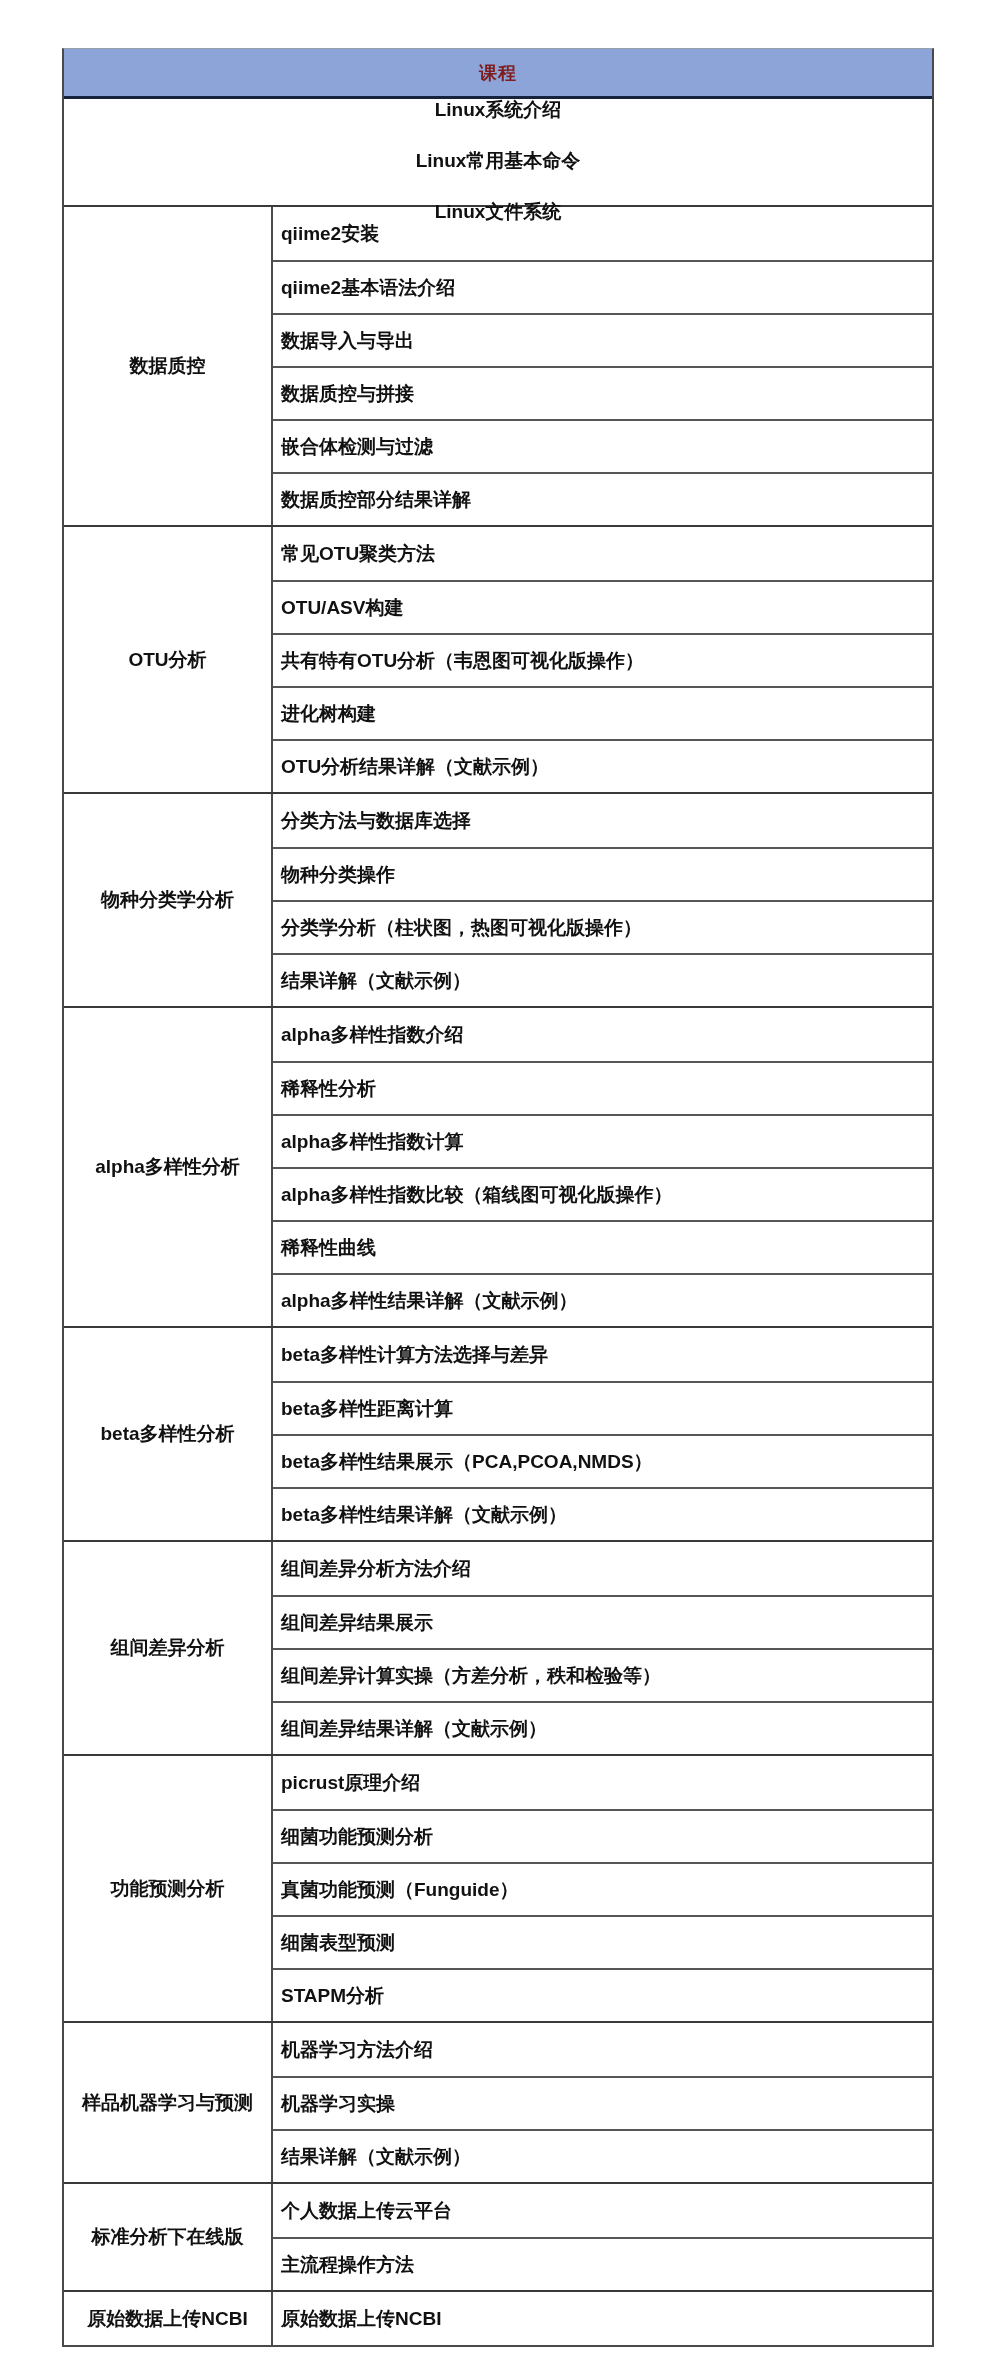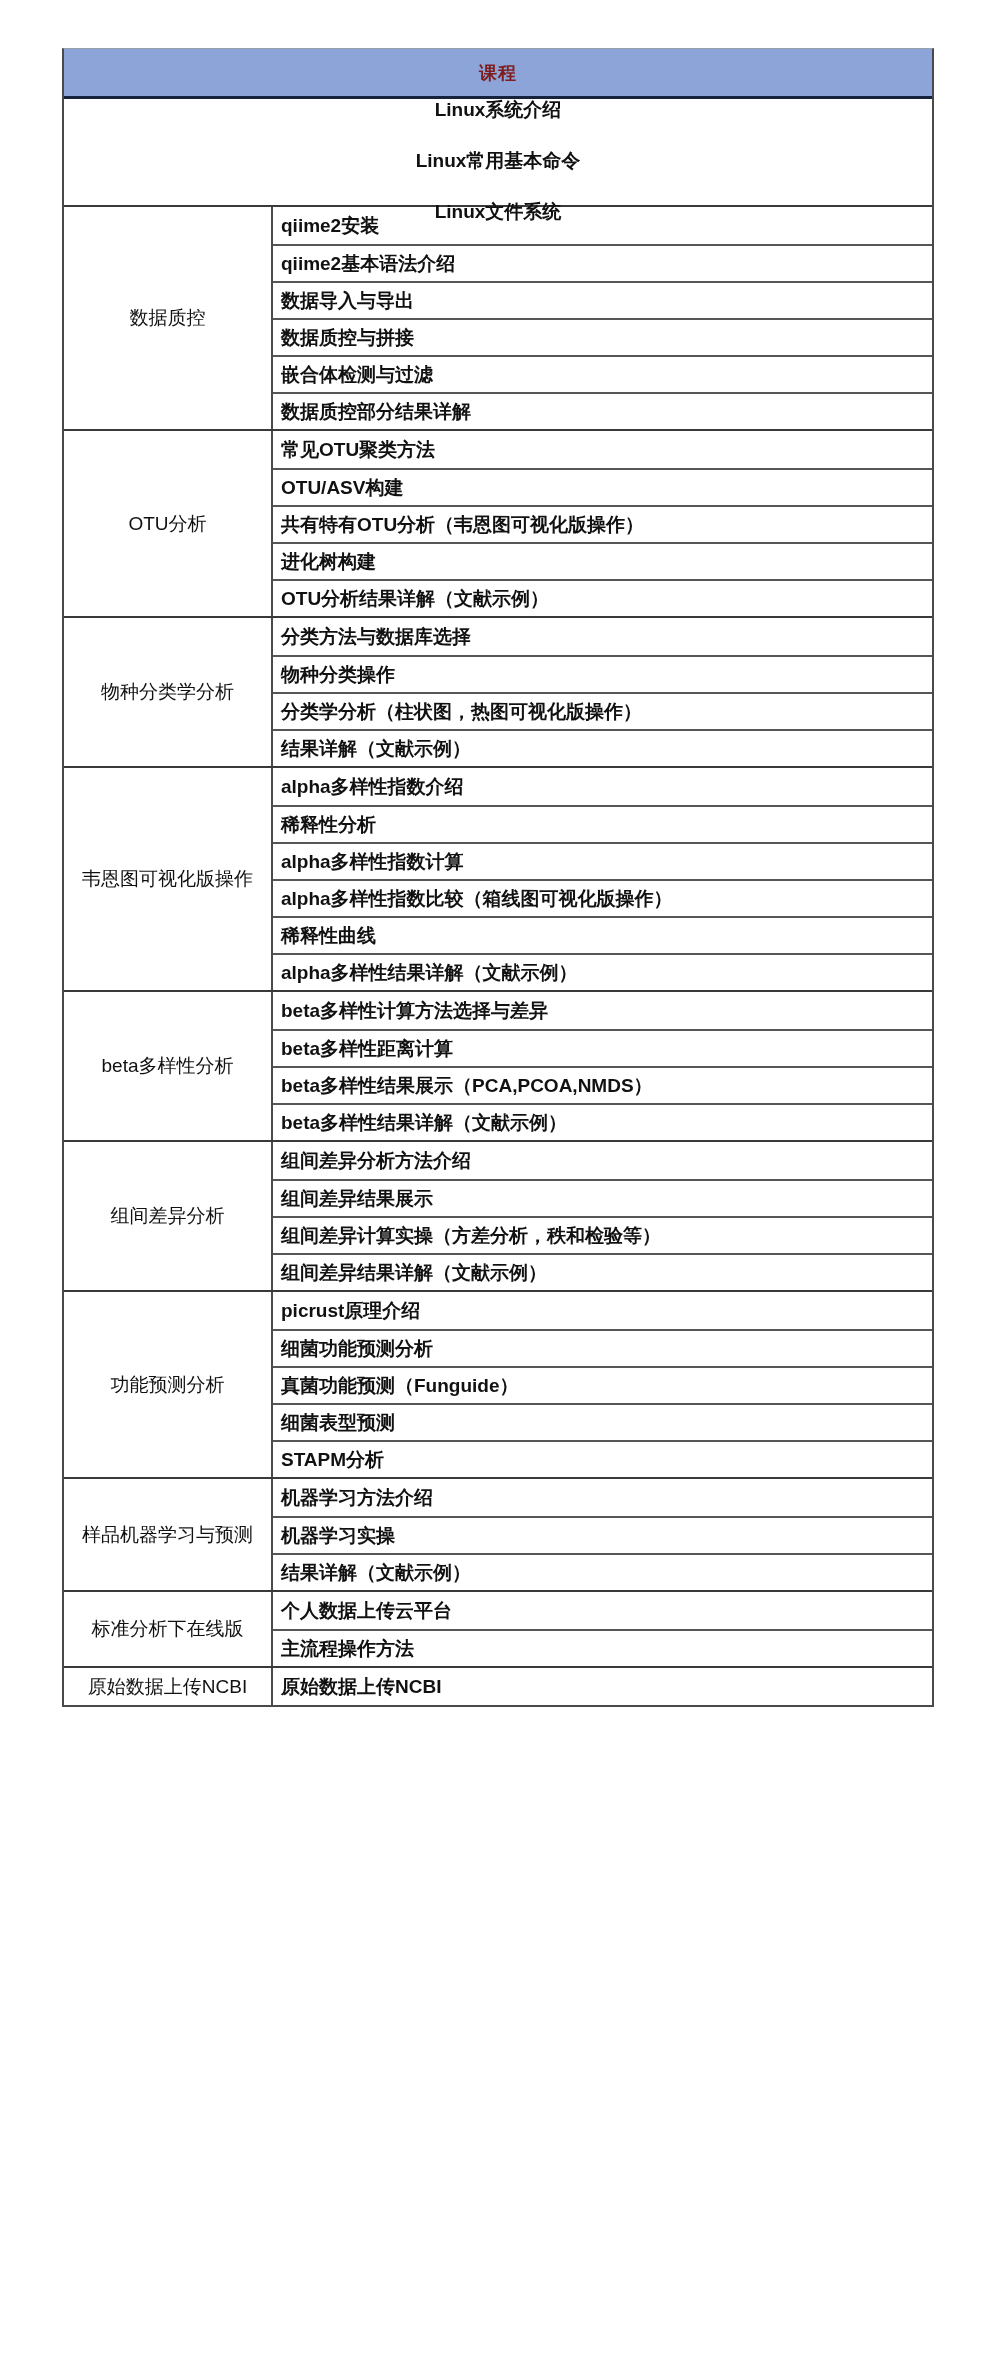--- a/index.html
+++ b/index.html
@@ -65,30 +65,30 @@
   .cat-cell{
     width:209px;
     flex:0 0 209px;
     display:flex;
     align-items:center;
     justify-content:center;
     text-align:center;
     border-right:2px solid #4a4a4a;
     box-sizing:border-box;
     font-size:19px;
-    font-weight:400;
+    font-weight:700;
     padding:0 0;
   }
   .items-col{
     flex:1 1 auto;
     display:flex;
     flex-direction:column;
   }
   .item-row{
-    height:37px;
+    height:53px;
     box-sizing:border-box;
     display:flex;
     align-items:center;
     padding-left:8px;
     padding-right:10px;
     font-size:19px;
     font-weight:600;
     border-top:2px solid #565656;
   }
   .item-row:first-child{
@@ -133,21 +133,21 @@
         <div class="section">
           <div class="cat-cell">物种分类学分析</div>
           <div class="items-col">
             <div class="item-row">分类方法与数据库选择</div>
             <div class="item-row">物种分类操作</div>
             <div class="item-row">分类学分析（柱状图，热图可视化版操作）</div>
             <div class="item-row">结果详解（文献示例）</div>
           </div>
         </div>
         <div class="section">
-          <div class="cat-cell">韦恩图可视化版操作</div>
+          <div class="cat-cell">alpha多样性分析</div>
           <div class="items-col">
             <div class="item-row">alpha多样性指数介绍</div>
             <div class="item-row">稀释性分析</div>
             <div class="item-row">alpha多样性指数计算</div>
             <div class="item-row">alpha多样性指数比较（箱线图可视化版操作）</div>
             <div class="item-row">稀释性曲线</div>
             <div class="item-row">alpha多样性结果详解（文献示例）</div>
           </div>
         </div>
         <div class="section">

